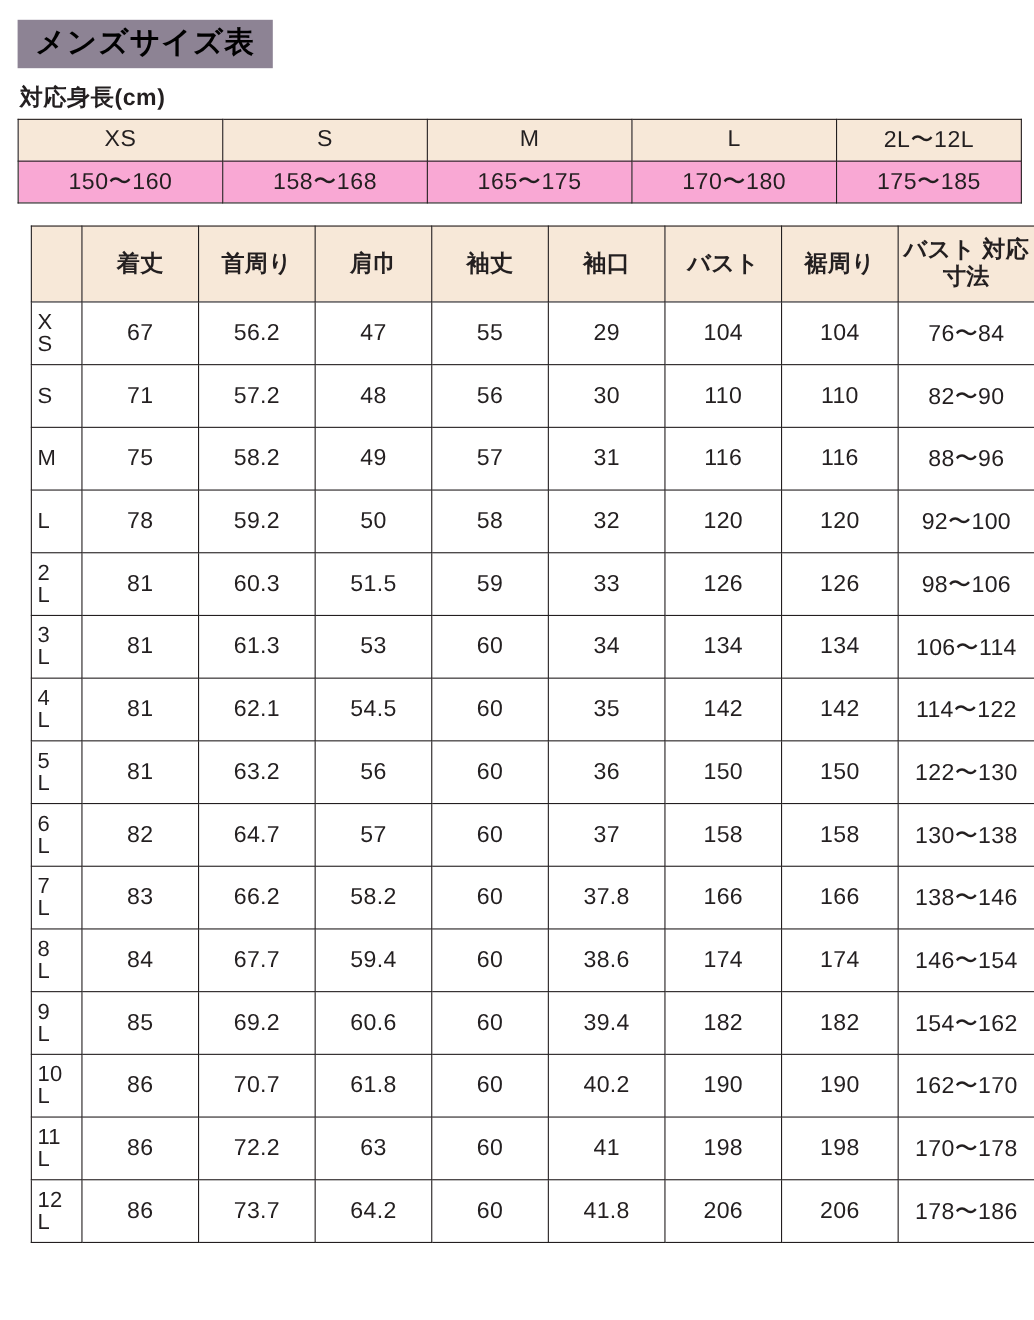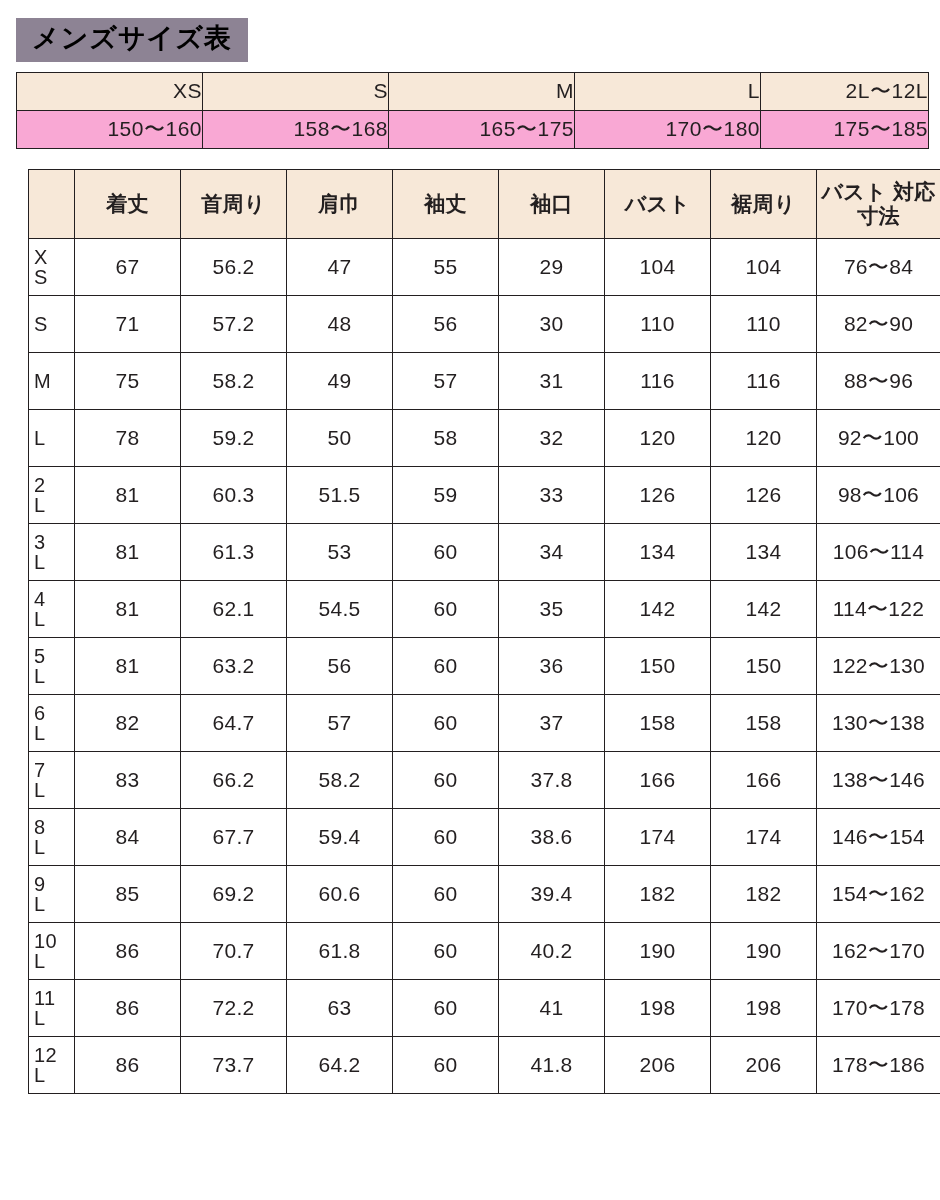--- a/index.html
+++ b/index.html
@@ -47,21 +47,21 @@
     border-collapse: collapse;
     table-layout: fixed;
   }
 
   .height-table {
     width: 912px;
     margin-left: 2px;
   }
   .height-table td {
     border: 1px solid #231f20;
-    text-align: right;
+    text-align: center;
     font-size: 21px;
     height: 30px;
     padding: 3px 0 4px 0;
     letter-spacing: 0.5px;
   }
   .height-table tr.head td {
     background: #f7e8d8;
     font-weight: normal;
   }
   .height-table tr.vals td {
@@ -116,20 +116,21 @@
   .col-last  { width: 122px; }
   .nowrap { white-space: nowrap; }
 </style>
 </head>
 <body>
 
 <div class="page">
 
   <div class="title-banner">メンズサイズ表</div>
 
+  <div class="section-label">対応身長(cm)</div>
 
   <table class="height-table">
     <colgroup>
       <col style="width:186px">
         <col style="width:186px">
         <col style="width:186px">
         <col style="width:186px">
         <col style="width:168px">
     </colgroup>
     <tbody>

